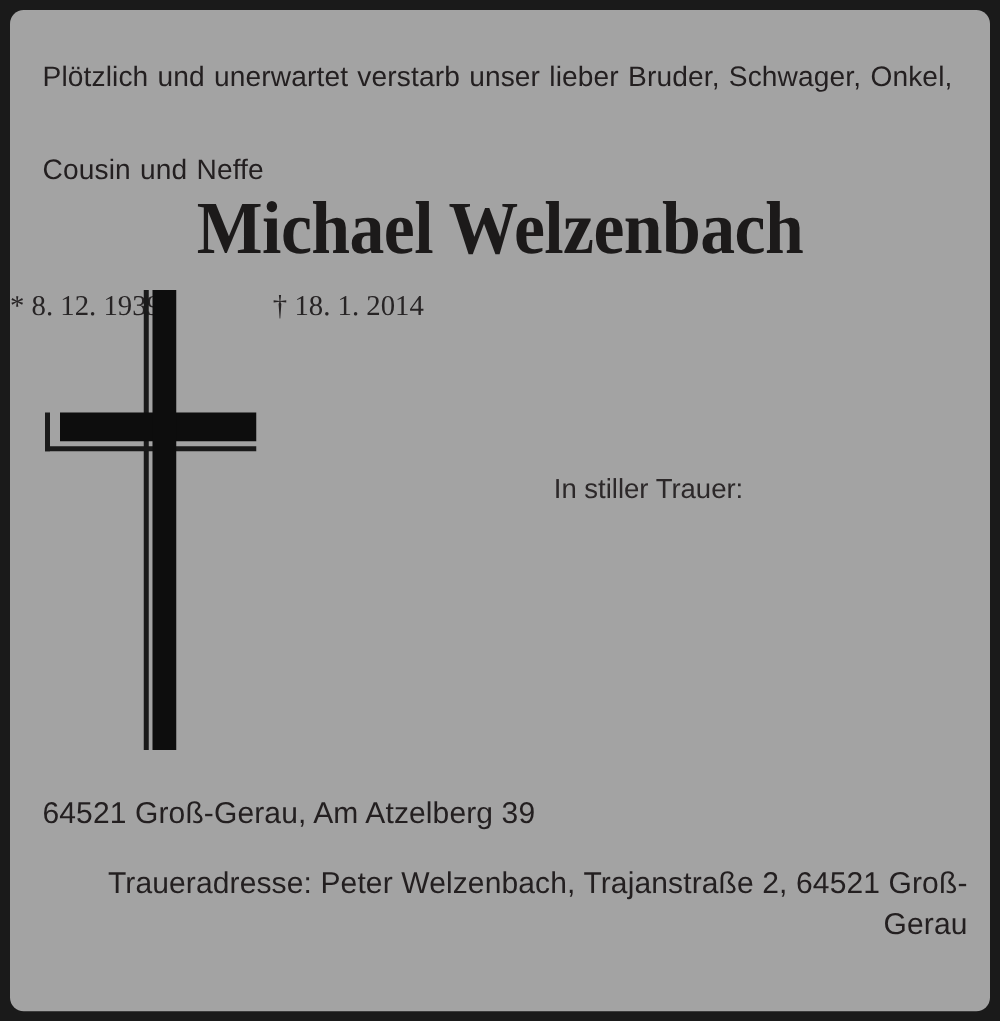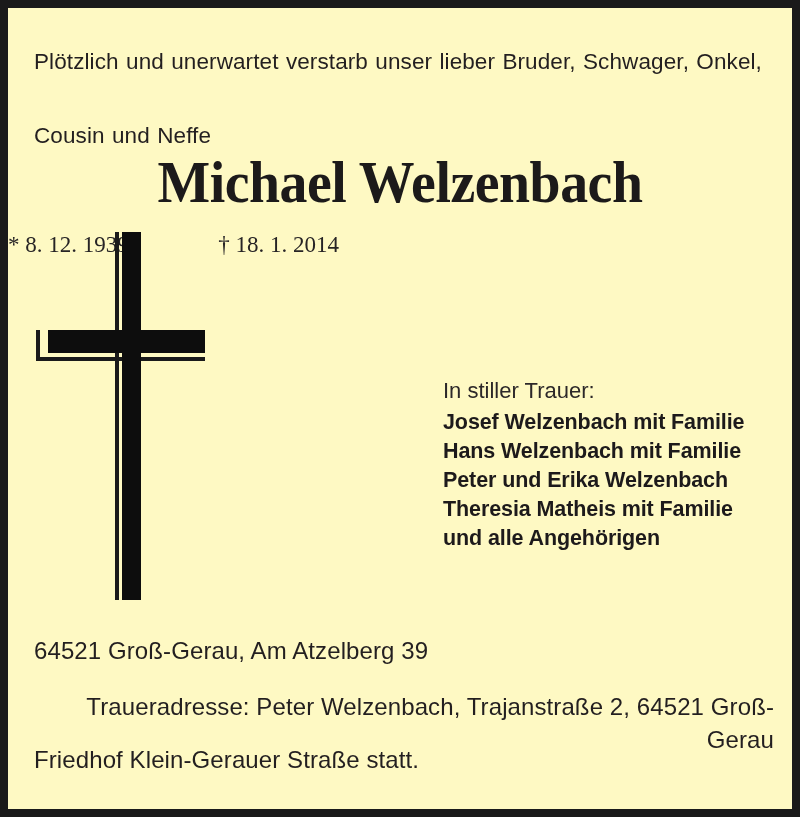--- a/index.html
+++ b/index.html
@@ -17,21 +17,22 @@
     font-family: "Liberation Sans", sans-serif;
   }
 
   
   #card {
     position: absolute;
     left: 8px;
     top: 8px;
     width: 784px;
     height: 801px;
-    background: #fef9c3;
+    background: #a3a3a3;
+    border-radius: 11px;
   }
 
   
   .intro {
     position: absolute;
     left: 26px;
     top: 36px;
     width: 736px;
     font-family: "Liberation Sans", sans-serif;
     font-size: 22.5px;
@@ -147,30 +148,22 @@
       <rect x="28" y="322" width="4" height="31" fill="#1a1a1a"></rect>
 
       <rect x="132" y="349" width="65" height="4" fill="#1a1a1a"></rect>
 
       <rect x="40" y="322" width="157" height="23" fill="#0d0d0d"></rect>
 
       <rect x="114" y="224" width="19" height="368" fill="#0d0d0d"></rect>
     </svg>
 
     <div class="mourn-head">In stiller Trauer:</div>
-    <div class="mourn-list">
-      <div>Josef Welzenbach mit Familie</div>
-      <div>Hans Welzenbach mit Familie</div>
-      <div>Peter und Erika Welzenbach</div>
-      <div>Theresia Matheis mit Familie</div>
-      <div>und alle Angehörigen</div>
-    </div>
 
     <div class="foot foot-address">64521 Groß-Gerau, Am Atzelberg 39</div>
 
     <div class="foot foot-trauer">Traueradresse: Peter Welzenbach, Trajanstraße 2, 64521 Groß-Gerau</div>
 
     <div class="foot foot-funeral">
-      <span class="line2">Friedhof Klein-Gerauer Straße statt.</span>
     </div>
 
   </div>
 </div>
 
 </body></html>

